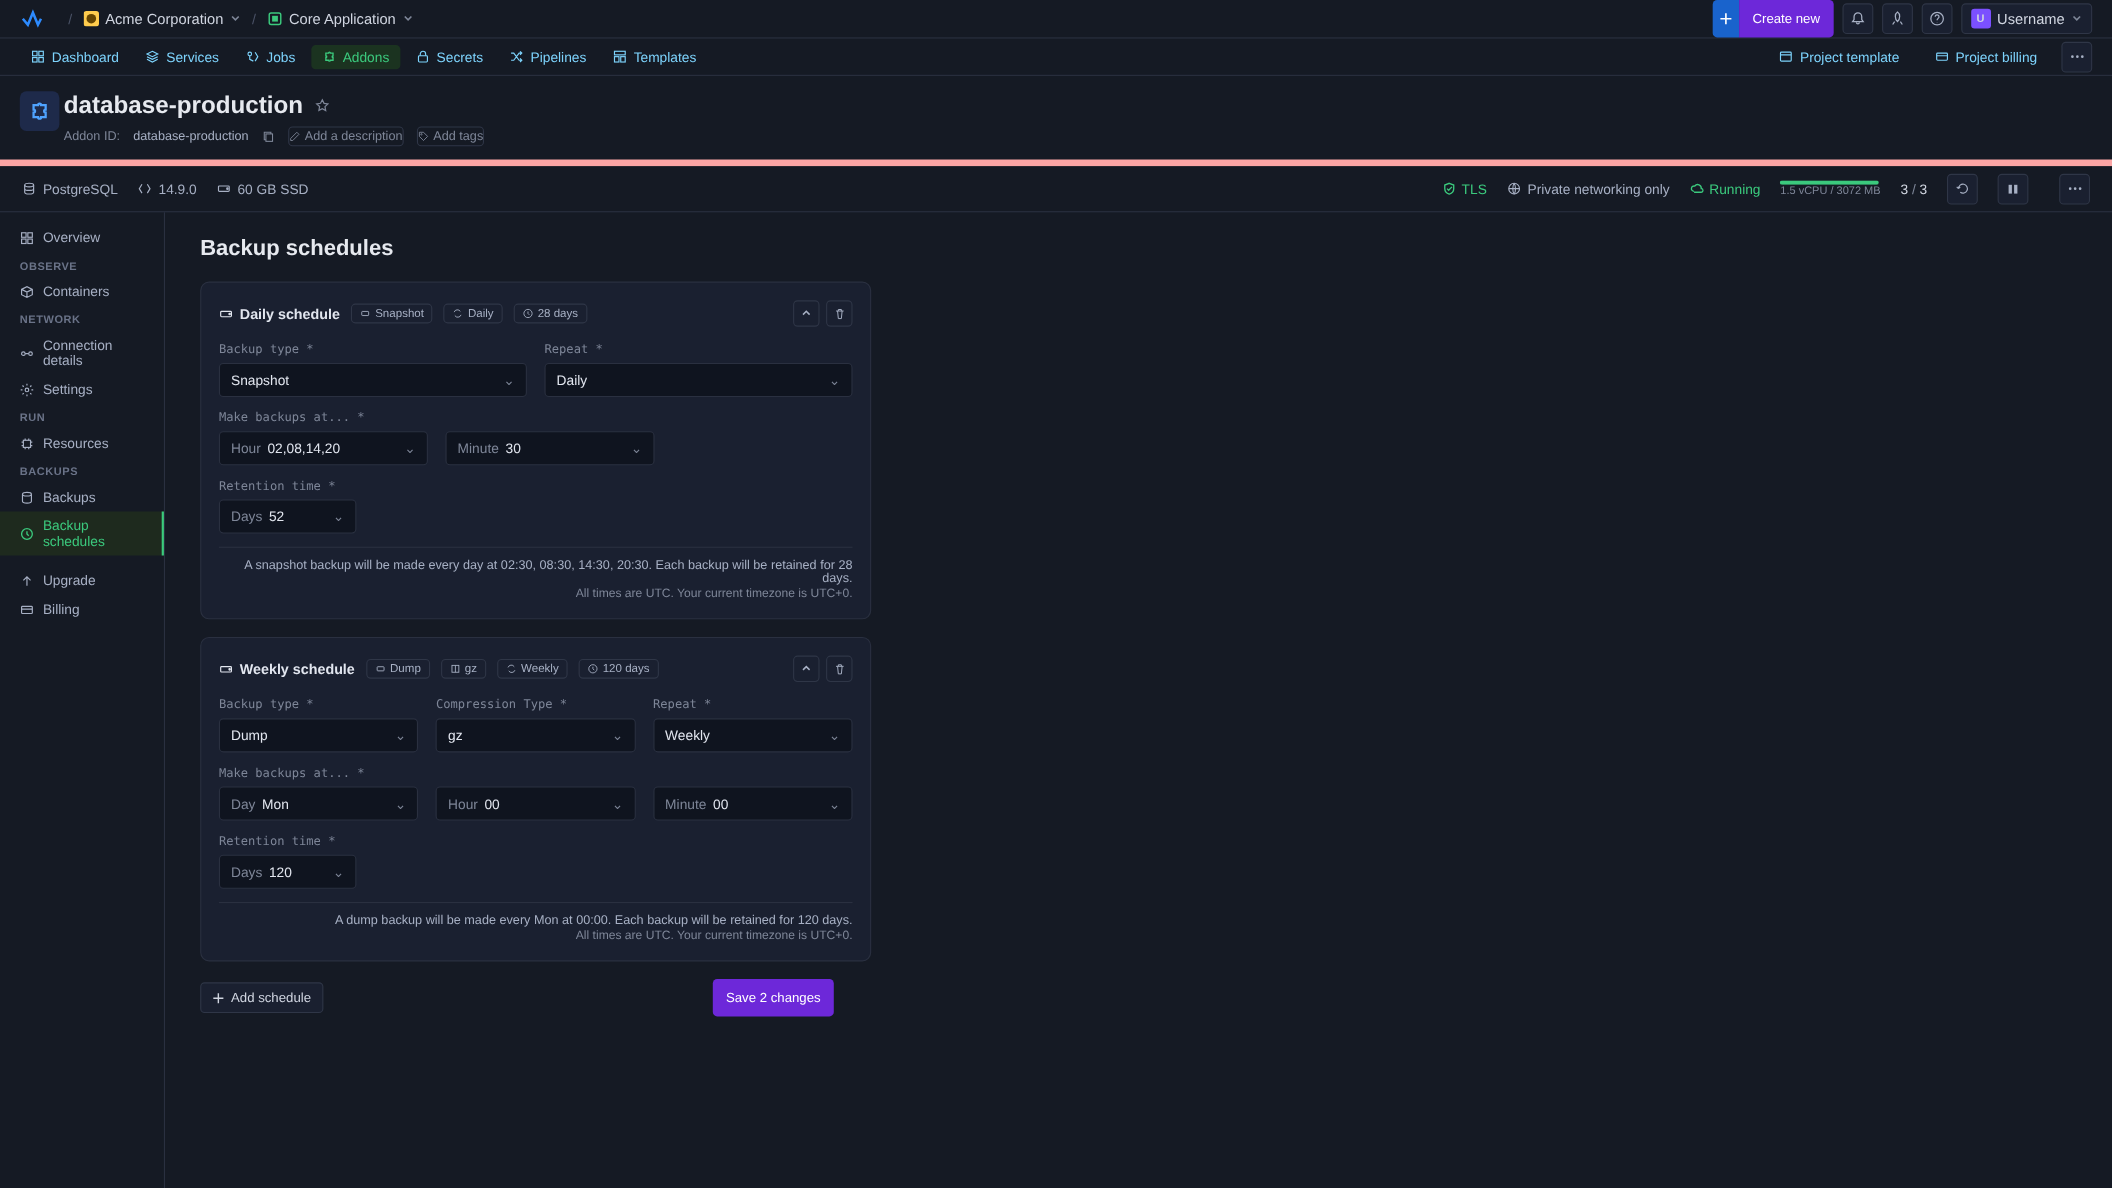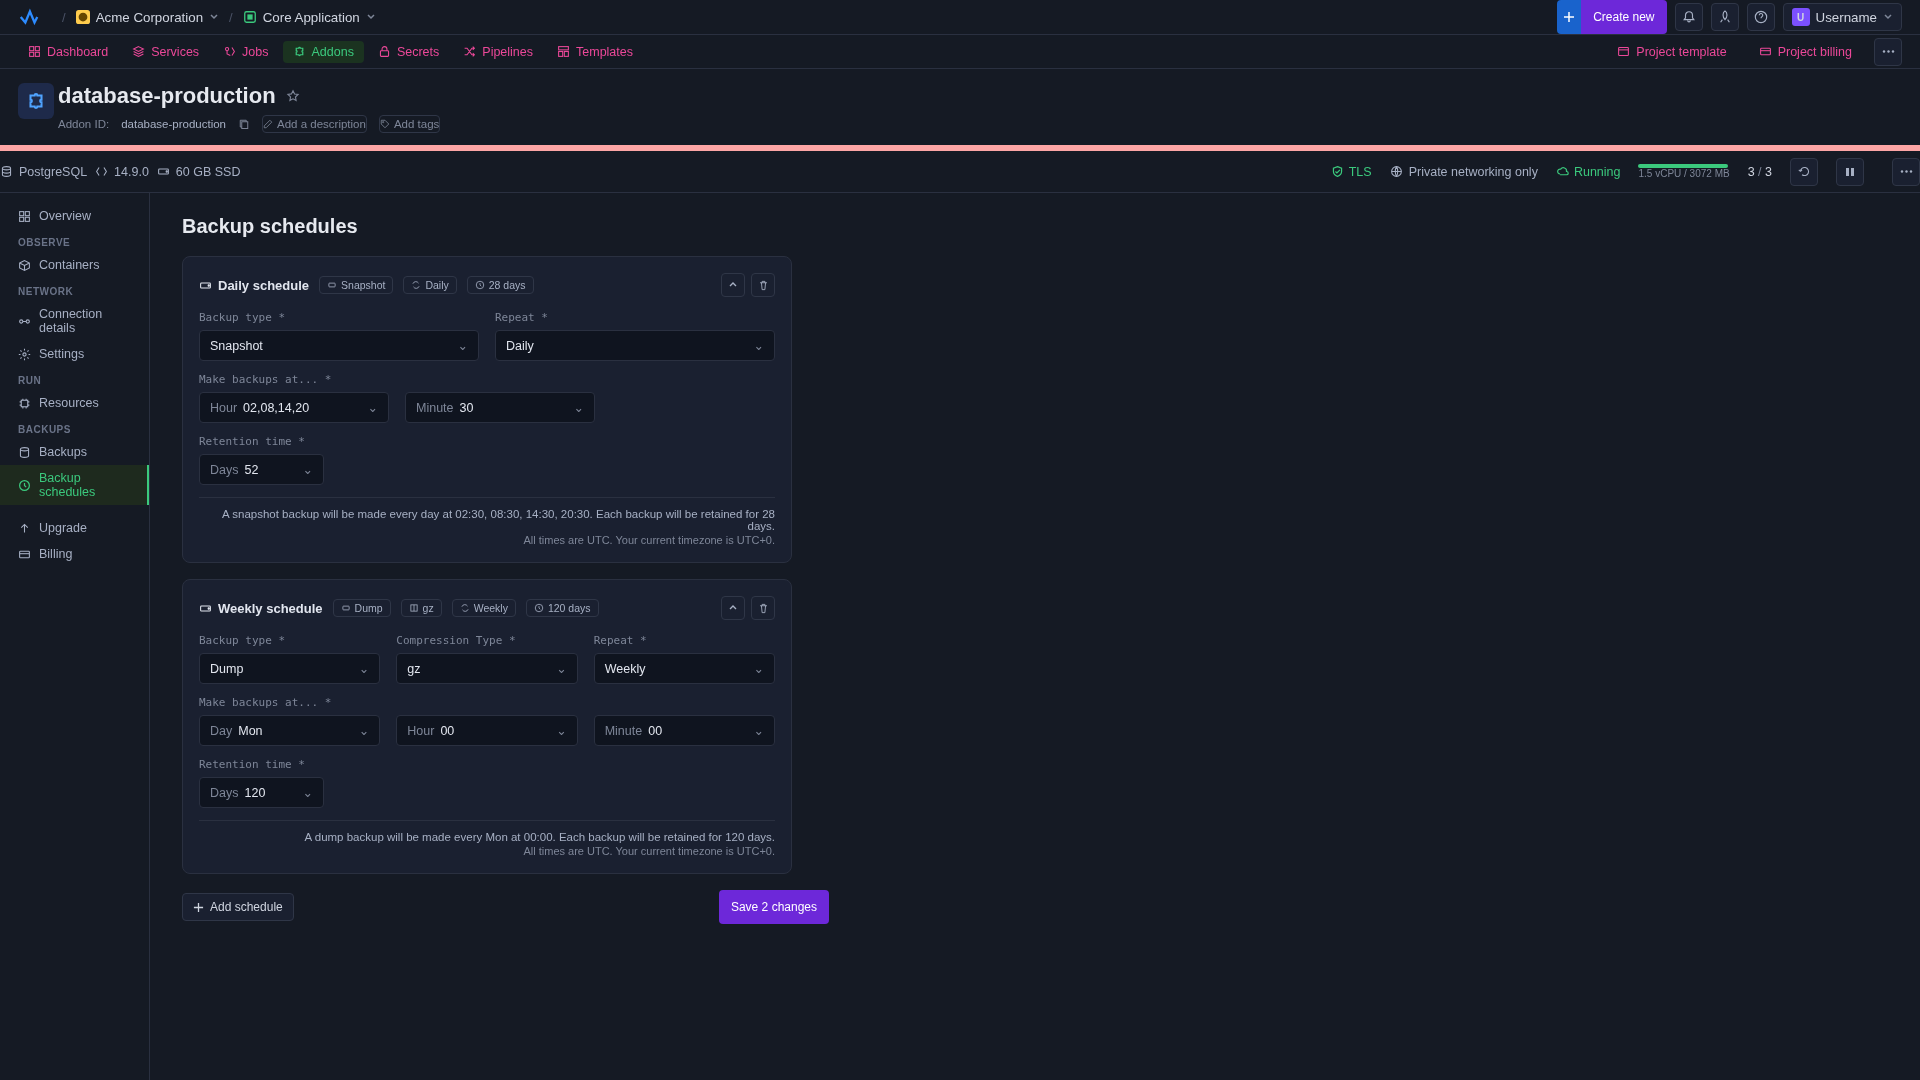--- a/index.html
+++ b/index.html
@@ -10,29 +10,29 @@
 .bc-item { display:flex; align-items:center; gap:6px; color:#d0d5e0; background:transparent; border:none; cursor:pointer; }
 .bc-icon { width:14px; height:14px; }
 .topbar-right { margin-left:auto; display:flex; align-items:center; gap:8px; }
 .btn-primary { background:#6d28d9; color:#fff; border:none; border-radius:4px; padding:10px 12px; display:flex; align-items:center; gap:6px; cursor:pointer; font-size:12px; }
 .btn-primary.plus-only { padding:6px; border-radius:4px 0 0 4px; background:#1963cc; }
 .btn-primary.cn { border-radius:0 4px 4px 0; }
 .icon-btn { width:28px; height:28px; border:1px solid #2f3647; background:#1a2030; color:#a7b0c4; border-radius:4px; display:flex; align-items:center; justify-content:center; cursor:pointer; }
 .user-btn { display:flex; align-items:center; gap:6px; border:1px solid #2f3647; background:#1a2030; border-radius:4px; padding:4px 8px; color:#d0d5e0; cursor:pointer; }
 .avatar { width:18px; height:18px; background:#7b50ff; border-radius:3px; display:flex; align-items:center; justify-content:center; font-size:10px; font-weight:600; }
 .tabbar { height:34px; display:flex; align-items:center; padding:0 18px; border-bottom:1px solid #2a3040; gap:4px; }
-.tab { display:flex; align-items:center; gap:6px; color:#ec4899; padding:4px 10px; border-radius:4px; cursor:pointer; font-size:12.5px; }
+.tab { display:flex; align-items:center; gap:6px; color:#7dd3fc; padding:4px 10px; border-radius:4px; cursor:pointer; font-size:12.5px; }
 .tab.active { background:#1b3320; color:#3bc97d; }
 .tab-right { margin-left:auto; display:flex; gap:12px; align-items:center; }
 .header { padding:14px 18px 12px; display:flex; align-items:flex-start; gap:4px; border-bottom:6px solid #fca5a5; }
 .addon-badge { width:36px; height:36px; background:#1e2a4a; border-radius:6px; display:flex; align-items:center; justify-content:center; color:#4fa3ff; }
 .page-title { font-size:22px; font-weight:600; color:#e6e9ef; display:flex; align-items:center; gap:10px; }
 .meta-row { display:flex; align-items:center; gap:12px; color:#7e8698; font-size:11.5px; margin-top:6px; }
 .meta-pill { border:1px solid #2f3647; border-radius:4px; padding:2px 0; color:#7e8698; display:flex; align-items:center; gap:4px; }
-.statusbar { height:42px; padding:0 0; display:flex; align-items:center; gap:8px; border-bottom:1px solid #2a3040; color:#a7b0c4; font-size:12.5px; }
+.statusbar { height:42px; padding:0 20px; display:flex; align-items:center; gap:18px; border-bottom:1px solid #2a3040; color:#a7b0c4; font-size:12.5px; }
 .status-right { margin-left:auto; display:flex; align-items:center; gap:18px; }
 .badge-green { color:#3bc97d; display:flex; align-items:center; gap:5px; }
 .usage { display:flex; flex-direction:column; font-size:10px; color:#7e8698; }
 .usage-bar { width:90px; height:4px; background:#2a3040; border-radius:2px; overflow:hidden; }
 .usage-fill { height:100%; background:#3bc97d; }
 .count { color:#d0d5e0; }
 .layout { display:flex; height:calc(1080px - 35px - 34px - 65px - 42px); }
 .sidebar { width:150px; border-right:1px solid #2a3040; padding:10px 0; }
 .side-group { font-size:10px; font-weight:700; color:#6a7388; letter-spacing:0.5px; padding:8px 18px 4px; text-transform:uppercase; }
 .side-item { display:flex; align-items:center; gap:8px; padding:6px 18px; color:#a7b0c4; cursor:pointer; font-size:12.5px; }
@@ -47,21 +47,21 @@
 .small-btn { width:24px; height:24px; border:1px solid #2f3647; background:#1a2030; border-radius:4px; display:flex; align-items:center; justify-content:center; cursor:pointer; color:#a7b0c4; }
 .form-row { display:flex; gap:16px; margin-bottom:12px; }
 .form-field { display:flex; flex-direction:column; gap:6px; }
 .field-label { font-size:11px; color:#7e8698; font-family:monospace; }
 .select { background:#0f141f; border:1px solid #2a3040; border-radius:4px; padding:7px 10px; color:#d0d5e0; display:flex; align-items:center; font-size:12.5px; cursor:pointer; gap:6px; }
 .select .sel-label { color:#7e8698; }
 .select .sel-val { color:#e2e6ef; }
 .select .caret { margin-left:auto; color:#7e8698; }
 .card-note { text-align:right; border-top:1px solid #2a3040; padding-top:10px; margin-top:6px; font-size:11.5px; color:#a7b0c4; }
 .card-note .sub { color:#7e8698; font-size:11px; margin-top:2px; }
-.actions-row { width:647px; display:flex; justify-content:space-between; align-items:center; }
+.actions-row { width:576px; display:flex; justify-content:space-between; align-items:center; }
 .btn-outline { background:#1a2030; border:1px solid #2f3647; color:#d0d5e0; border-radius:4px; padding:6px 10px; display:flex; align-items:center; gap:6px; cursor:pointer; font-size:12px; }
 svg { flex-shrink:0; }
 .muted { color:#7e8698; }
 </style>
 </head>
 <body>
 
 <div class="topbar">
   <svg class="logo-icon" viewBox="0 0 24 24" fill="none" stroke="currentColor" stroke-width="2.5">
       <path d="M3 12 L8 18 L13 6 L18 18 L21 12"></path>

